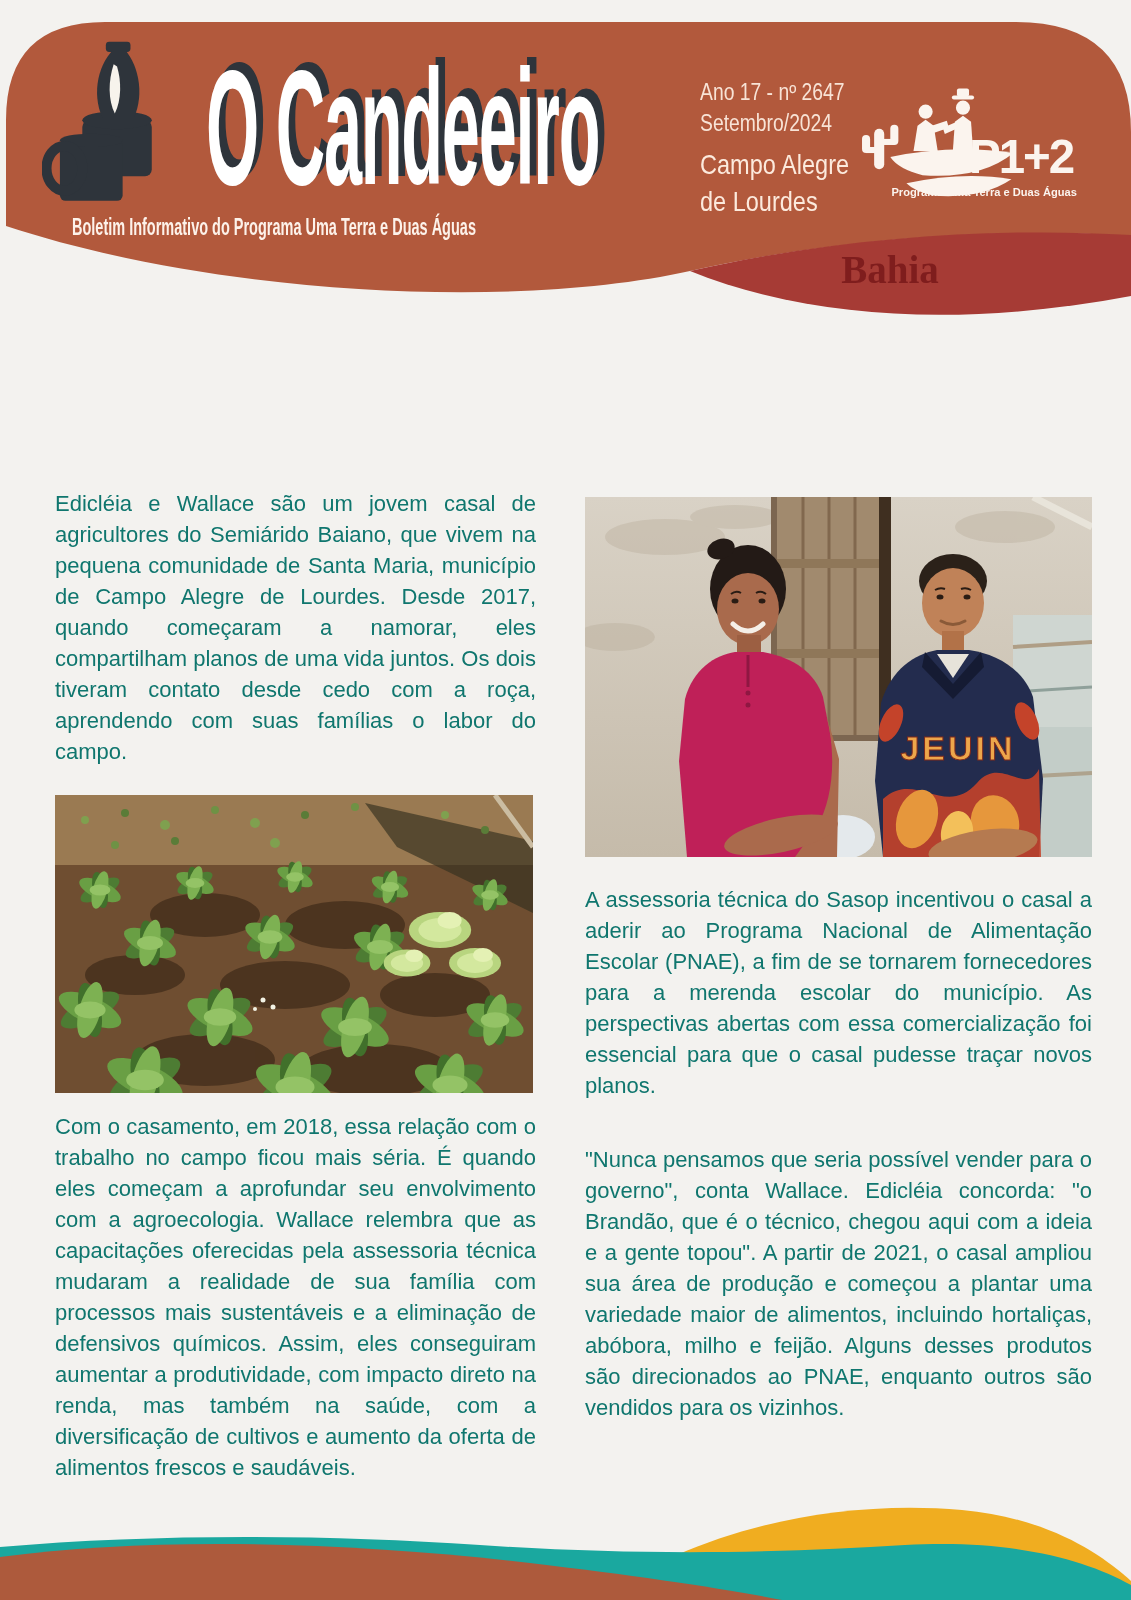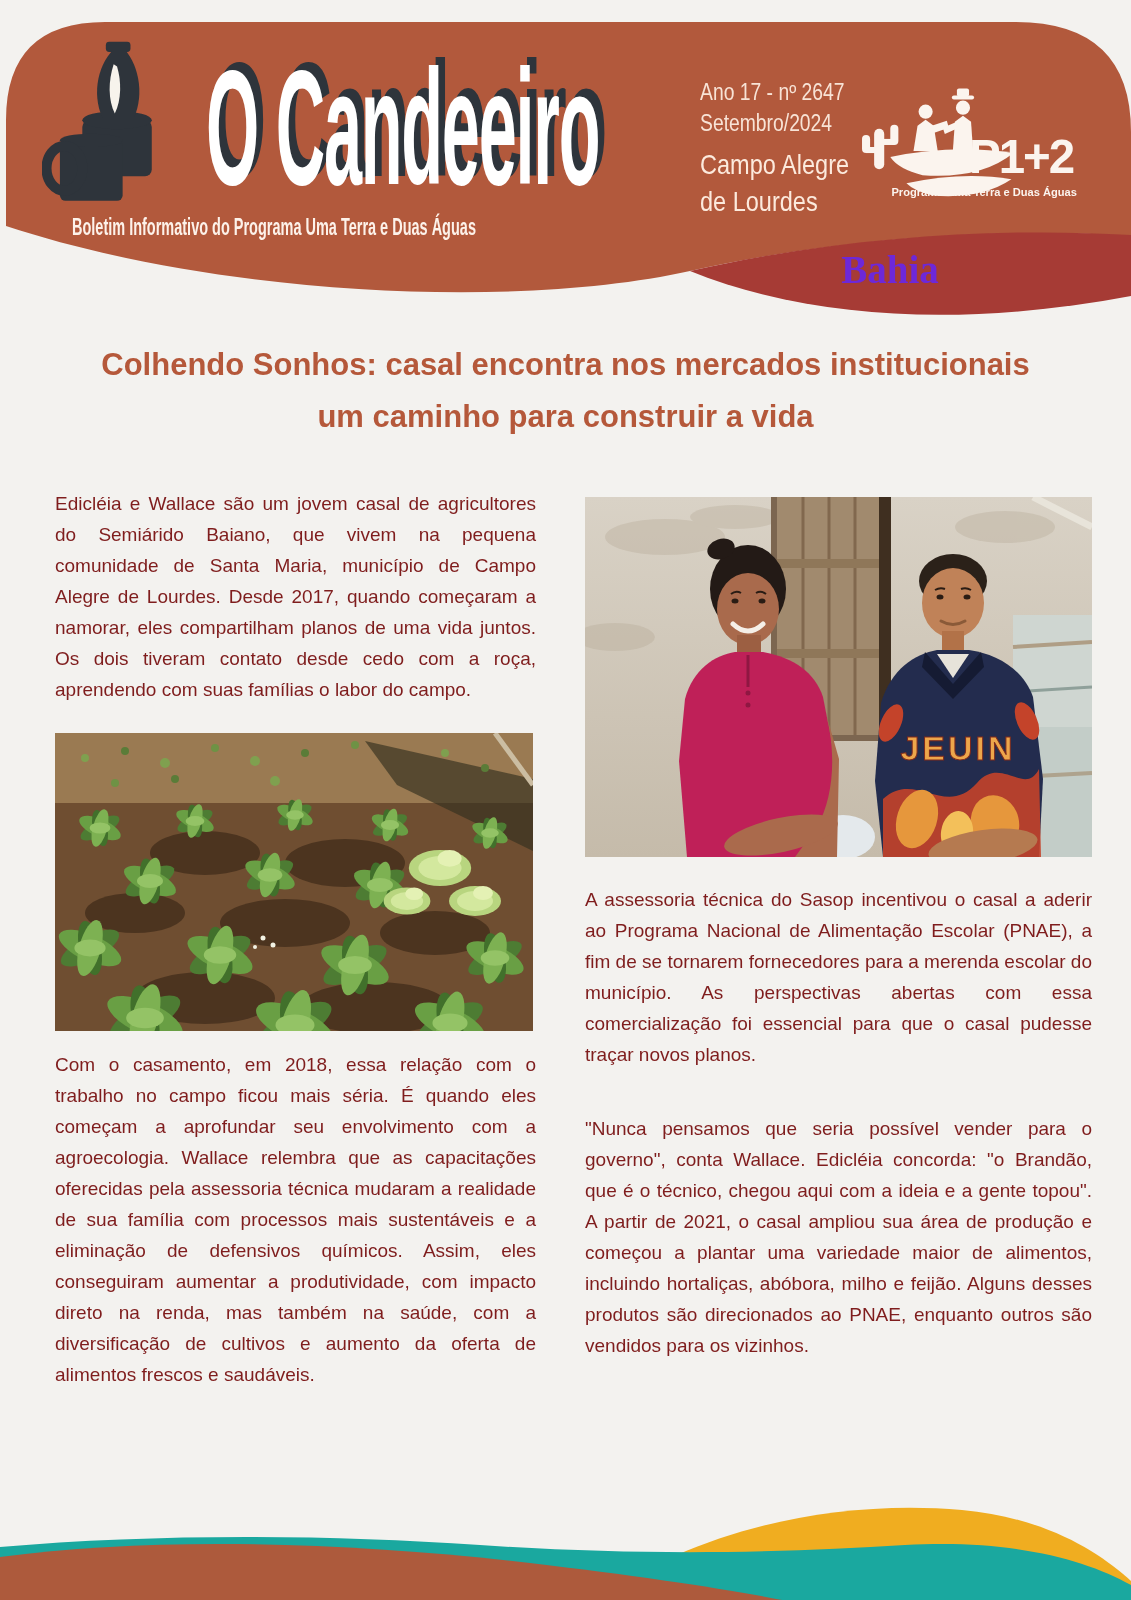--- a/index.html
+++ b/index.html
@@ -30,32 +30,32 @@
     transform:scaleX(.84);transform-origin:left top;white-space:nowrap;
   }
   .municipality{
     position:absolute;left:700px;top:146px;width:200px;
     font-size:28px;line-height:37px;color:#fcead d;color:#fceadd;
     transform:scaleX(.84);transform-origin:left top;
   }
   .p12-logo{position:absolute;left:860px;top:86px;width:212px;height:122px;overflow:visible;}
   .state-badge{
     position:absolute;left:690px;top:247px;width:400px;text-align:center;
-    font-family:"Liberation Serif",serif;font-weight:bold;font-size:39px;color:#6d28d9;
+    font-family:"Liberation Serif",serif;font-weight:bold;font-size:39px;color:#7f1d1d;
   }
   
   .headline{
     position:absolute;left:0;right:0;top:339px;text-align:center;
     color:#b5583a;font-weight:bold;font-size:31px;line-height:52px;
   }
   .col{position:absolute;}
   .col-left{left:55px;top:488px;width:481px;}
   .col-right{left:585px;top:497px;width:507px;}
   .col p{
-    margin:0;text-align:justify;font-size:19px;line-height:31px;color:#7f1d1d;
+    margin:0;text-align:justify;font-size:22px;line-height:31px;color:#0f766e;
   }
   figure{margin:0;padding:0;}
   .garden-fig{margin-top:28px;margin-bottom:18px;}
   .garden-fig svg{width:478px;height:298px;}
   .couple-fig{margin:0 0 27px 0;border-radius:26px;}
   .couple-fig svg{width:507px;height:360px;}
   .col-right .p2{margin-top:43px;}
   
   .waves{position:absolute;left:0;bottom:0;width:1131px;height:165px;}
 </style>
@@ -111,24 +111,20 @@
     <g fill="#fbf4ee">
       <path d="M30,70 Q92,57 152,66 Q120,92 62,88 Q38,82 30,70 Z"></path>
       <path d="M46,96 Q102,84 150,92 Q120,112 72,108 Q54,104 46,96 Z"></path>
     </g>
     <text x="108" y="86" font-size="47" font-weight="bold" letter-spacing="-2" fill="#fbf4ee">P1+2</text>
     <text x="123" y="109" text-anchor="middle" font-size="11" font-weight="bold" fill="#fbf4ee">Programa Uma Terra e Duas Águas</text>
   </svg>
 
   <div class="state-badge">Bahia</div>
 
-  <div class="headline">
-    <div>Colhendo Sonhos: casal encontra nos mercados institucionais</div>
-    <div>um caminho para construir a vida</div>
-  </div>
 
   <div class="col col-left">
     <p class="p1">Edicléia e Wallace são um jovem casal de agricultores do Semiárido Baiano, que vivem na pequena comunidade de Santa Maria, município de Campo Alegre de Lourdes. Desde 2017, quando começaram a namorar, eles compartilham planos de uma vida juntos. Os dois tiveram contato desde cedo com a roça, aprendendo com suas famílias o labor do campo.</p>
 
     <figure class="garden-fig">
       <svg viewBox="0 0 478 298" preserveAspectRatio="none">
         <rect width="478" height="298" fill="#6f4e31"></rect>
         <rect width="478" height="70" fill="#9a7a52"></rect>
         <polygon points="310,8 478,46 478,118 342,52" fill="#32301f" opacity="0.65"></polygon>
         <line x1="440" y1="0" x2="478" y2="52" stroke="#cbbda2" stroke-width="5"></line>

